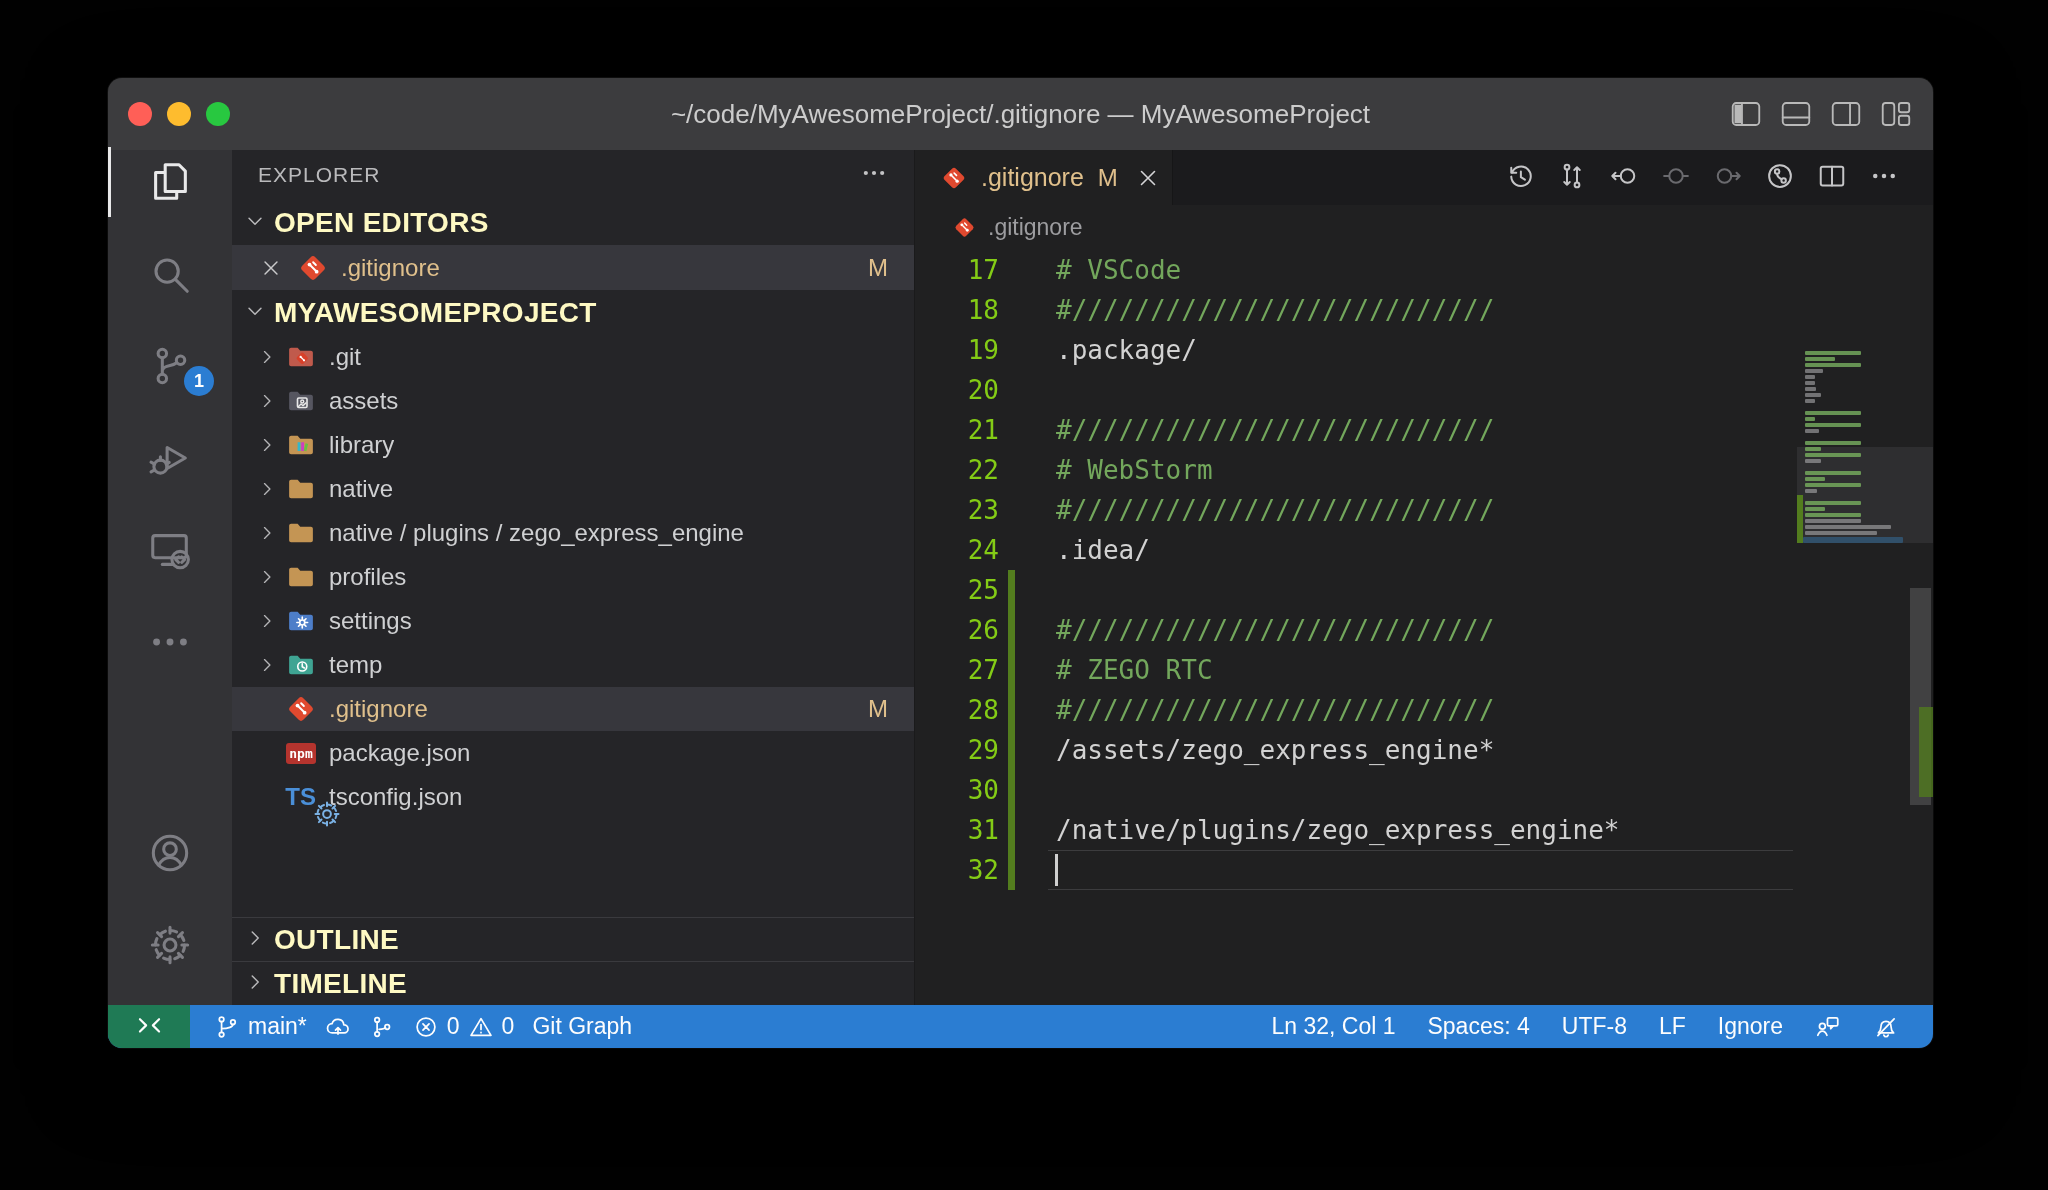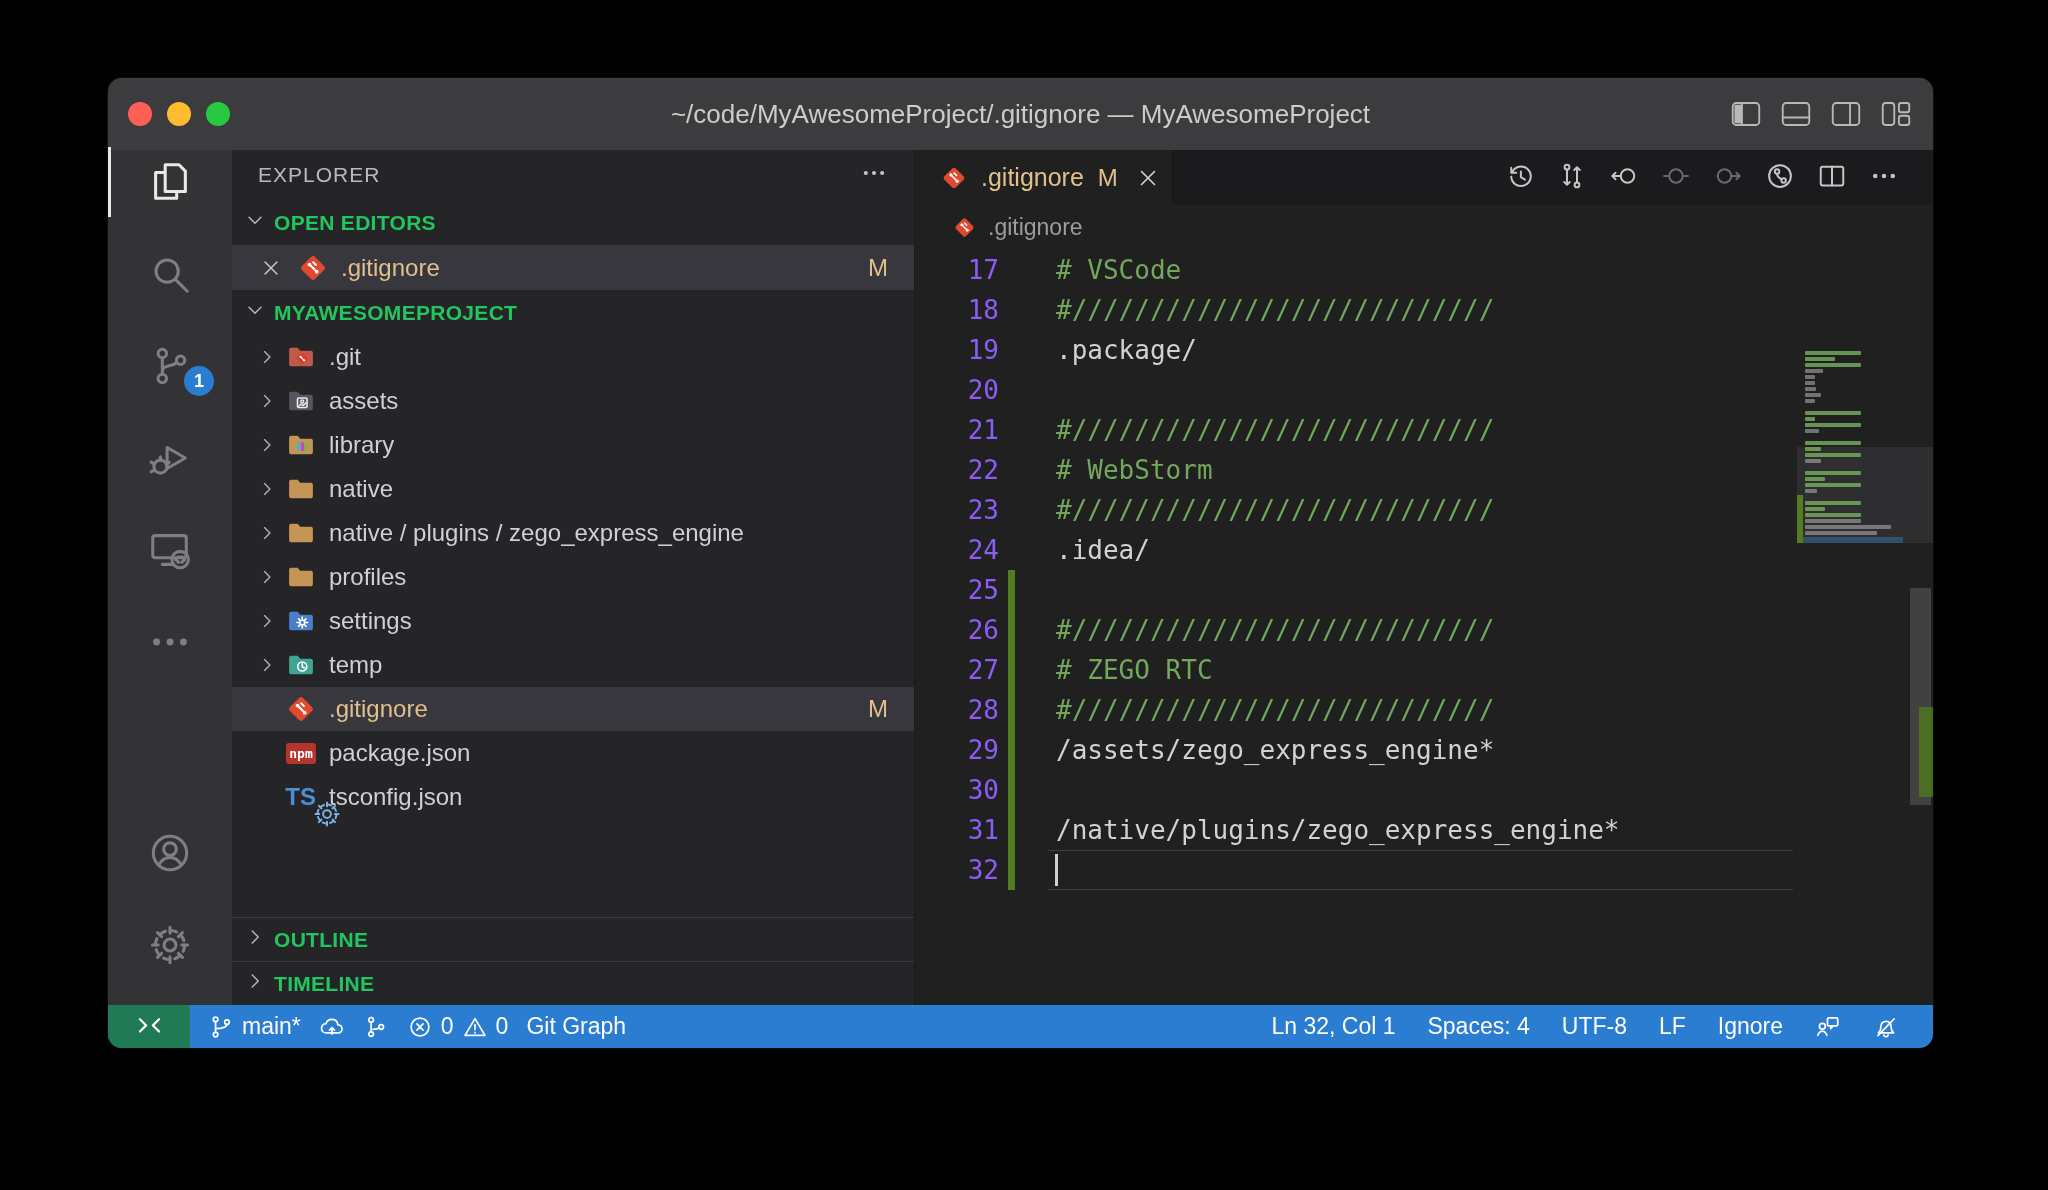--- a/index.html
+++ b/index.html
@@ -32,21 +32,21 @@
   .ab-item{height:92px;display:flex;align-items:center;justify-content:center;color:#7e7e84;position:relative;cursor:pointer;}
   .ab-item.active{color:#e9e9ea;}
   .ab-item.active::before{content:"";position:absolute;left:0;top:11px;bottom:11px;width:3px;background:#e9e9ea;}
   .ab-item svg{width:46px;height:46px;}
   .ab-badge{position:absolute;right:18px;bottom:16px;min-width:30px;height:30px;border-radius:15px;
             background:var(--accent-blue);color:#fff;font-size:18px;display:flex;align-items:center;justify-content:center;font-weight:bold;}
   
   .sidebar{width:683px;background:#252528;border-right:1px solid #1a1a1b;display:flex;flex-direction:column;color:#cfd0d2;}
   .sb-title{height:50px;display:flex;align-items:center;padding:0 26px;color:#bababc;font-size:21px;letter-spacing:1px;}
   .sb-title .more{margin-left:auto;color:#c3c3c5;}
-  .sec-row{height:45px;display:flex;align-items:center;padding-left:12px;font-weight:bold;font-size:21px;color:#22c55e;letter-spacing:.3px;cursor:pointer;}
+  .sec-row{height:45px;display:flex;align-items:center;padding-left:12px;font-weight:bold;font-size:28px;color:#fef9c3;letter-spacing:.3px;cursor:pointer;}
   .sec-row svg.chev{width:22px;height:22px;margin-right:6px;color:#b9b9bb;}
   .row{height:44px;display:flex;align-items:center;cursor:pointer;position:relative;font-size:24px;}
   .row.h45{height:45px;}
   .row.selected{background:#37373d;}
   .row .chevcol{width:34px;display:flex;justify-content:center;margin-left:18px;color:#b5b5b7;flex:0 0 auto;}
   .row .chevcol svg{width:20px;height:20px;}
   .row .icol{width:32px;height:32px;margin-right:13px;display:flex;align-items:center;justify-content:flex-end;flex:0 0 auto;position:relative;}
   .row .label{white-space:nowrap;overflow:hidden;}
   .row .badge{margin-left:auto;margin-right:26px;color:var(--modified-tan);font-size:24px;}
   .row .closex{width:30px;margin-left:28px;margin-right:6px;color:#c9c9cb;flex:0 0 auto;display:flex;}
@@ -69,21 +69,21 @@
   .tab .tbadge{color:var(--modified-tan);font-size:24px;margin-left:14px;}
   .tab .tclose{margin-left:18px;color:#d4d4d6;display:flex;}
   .tab .tclose svg{width:24px;height:24px;}
   .ed-actions{margin-left:auto;display:flex;align-items:center;gap:22px;padding-right:34px;color:#c5c5c7;}
   .ed-actions svg{width:30px;height:30px;}
   .ed-actions .dim{color:#6a6a6e;}
   .breadcrumb{position:absolute;left:0;top:55px;right:0;height:45px;display:flex;align-items:center;padding-left:38px;color:#9d9da0;font-size:23px;background:#202021;}
   .breadcrumb .gico{width:23px;height:23px;margin-right:12px;}
   .codearea{position:absolute;left:0;top:100px;right:0;bottom:0;font-family:"DejaVu Sans Mono",monospace;font-size:26px;}
   .cl{position:relative;height:40px;line-height:40px;white-space:pre;}
-  .cl .ln{position:absolute;left:0;width:84px;text-align:right;color:#8b5cf6;}
+  .cl .ln{position:absolute;left:0;width:84px;text-align:right;color:#84cc16;}
   .cl .addbar{position:absolute;left:93px;top:0;bottom:0;width:7px;background:var(--added-green);}
   .cl .txt{position:absolute;left:141px;color:#d2d2d2;}
   .cl .txt.comment{color:var(--comment-green);}
   .cl .curbox{position:absolute;left:133px;right:140px;top:0;bottom:0;border-top:1.5px solid #3c3c3e;border-bottom:1.5px solid #3c3c3e;}
   .cl .cursor{position:absolute;left:140px;top:4px;height:32px;width:3px;background:#cfcfcf;}
   
   .minimap{position:absolute;left:882px;width:111px;top:100px;bottom:0;cursor:pointer;}
   .mm-line{position:absolute;height:4px;border-radius:1px;}
   .mm-line.g{background:rgba(115,167,92,.85);}
   .mm-line.y{background:rgba(170,170,172,.6);}
@@ -91,21 +91,21 @@
   .mm-viewport{position:absolute;left:0;right:-25px;top:97px;height:96px;background:rgba(130,130,135,.15);}
   .mm-gutter{position:absolute;left:0;width:6px;top:145px;height:48px;background:var(--added-green);}
   .scrollbar{position:absolute;right:0;width:25px;top:100px;bottom:0;}
   .sb-thumb{position:absolute;left:2px;right:2px;top:238px;height:217px;background:rgba(121,121,121,.38);}
   .sb-deco{position:absolute;right:0;width:14px;top:357px;height:90px;background:rgba(82,125,28,.75);}
   
   .statusbar{position:absolute;left:0;right:0;bottom:0;height:43px;background:var(--accent-blue);
              display:flex;align-items:center;color:#fdfdfd;font-size:23px;}
   .sb-remote{width:82px;height:43px;background:var(--remote-green);display:flex;align-items:center;justify-content:center;cursor:pointer;flex:0 0 auto;}
   .sb-remote svg{width:27px;height:27px;}
-  .sb-left{display:flex;align-items:center;gap:18px;padding-left:18px;}
+  .sb-left{display:flex;align-items:center;gap:18px;padding-left:24px;}
   .sb-right{margin-left:auto;display:flex;align-items:center;gap:32px;padding-right:34px;}
   .sb-item{display:flex;align-items:center;gap:8px;cursor:pointer;white-space:nowrap;}
   .sb-item svg{width:26px;height:26px;}
 </style>
 </head>
 <body>
 
 <div class="stage">
   <div class="window">
 

